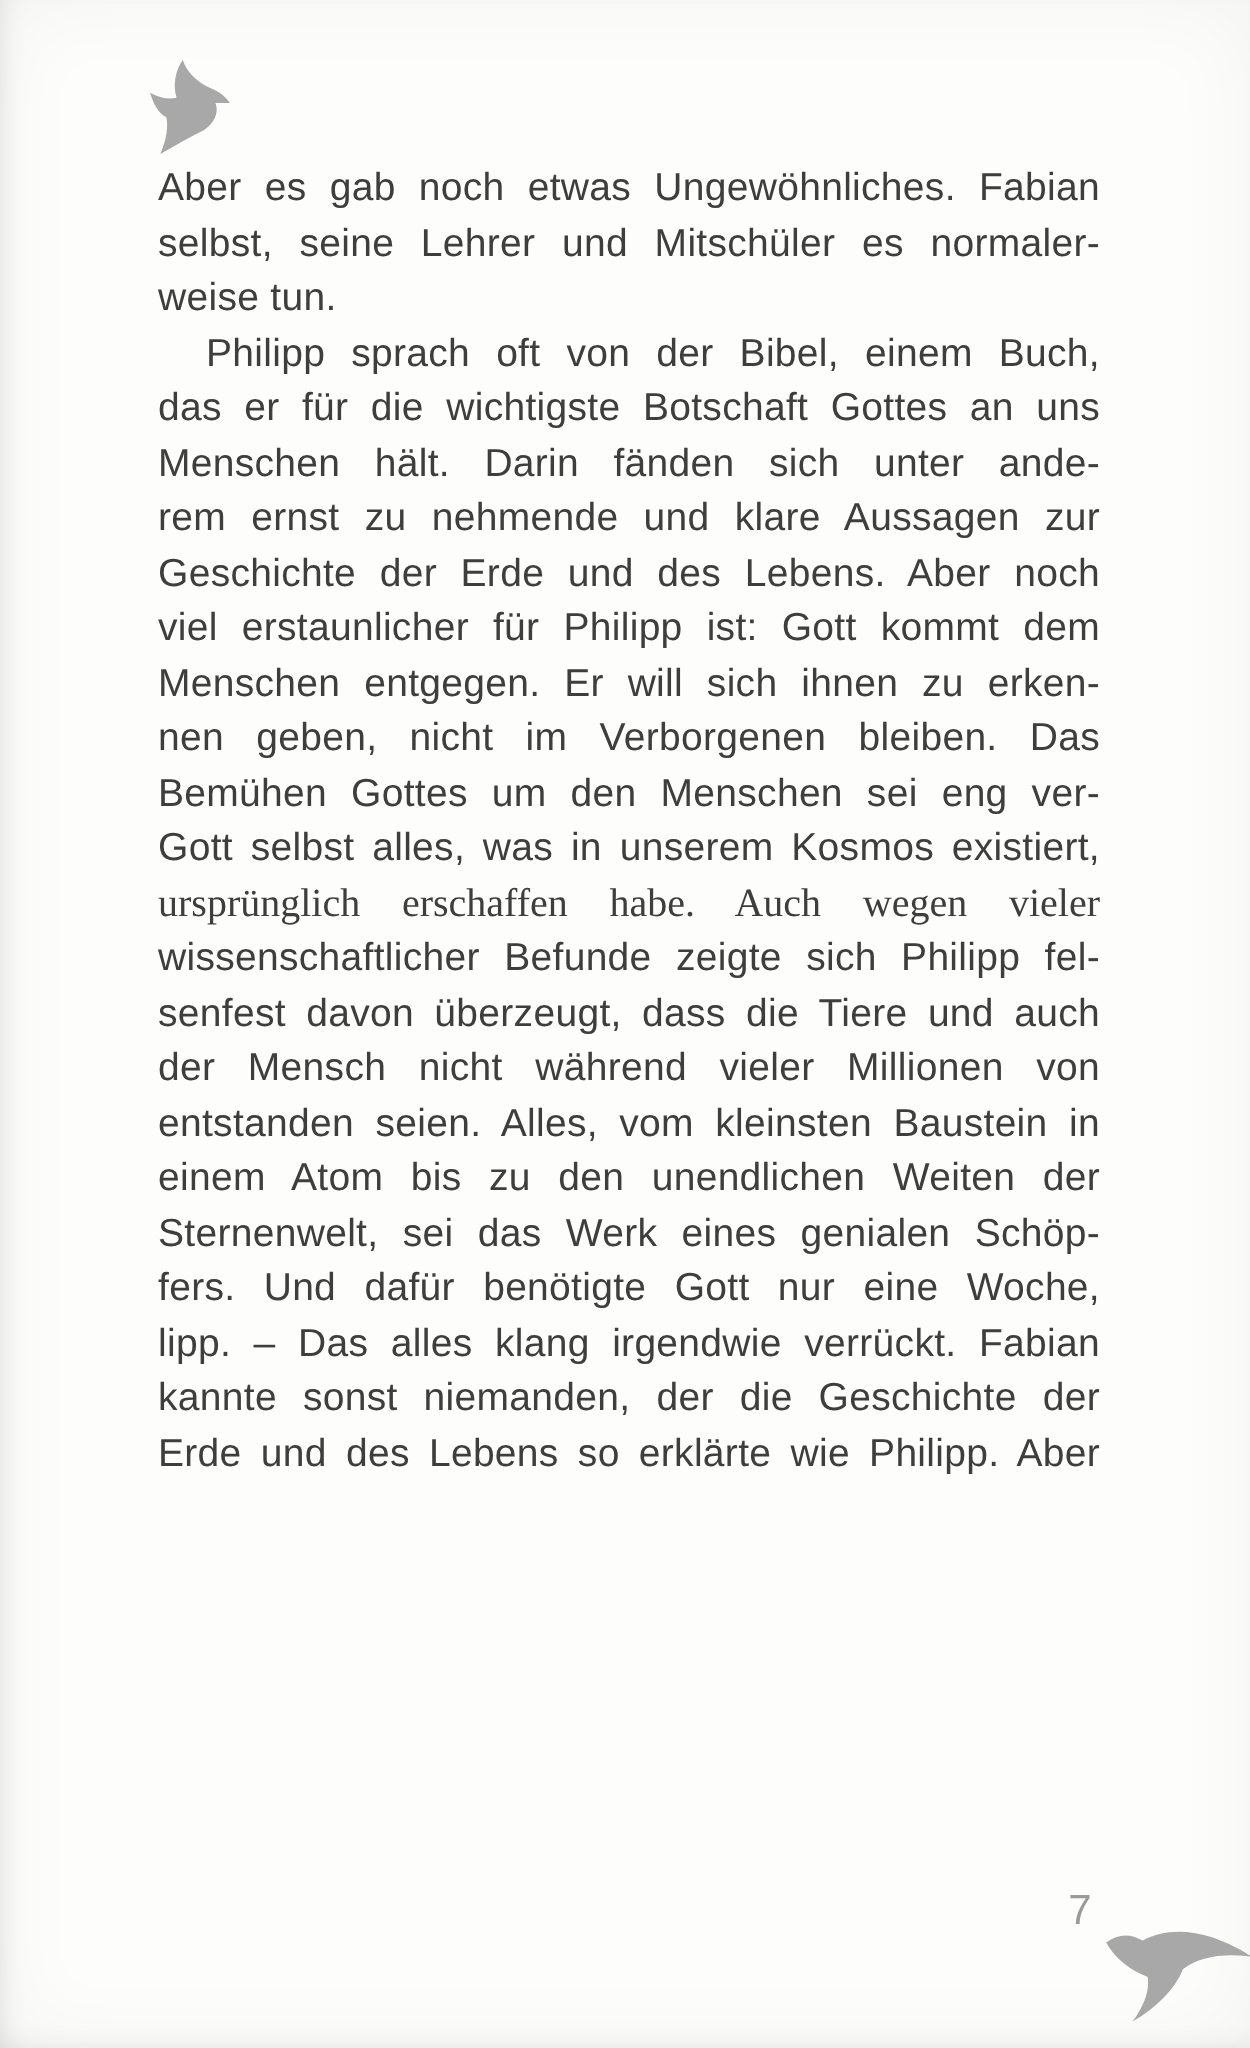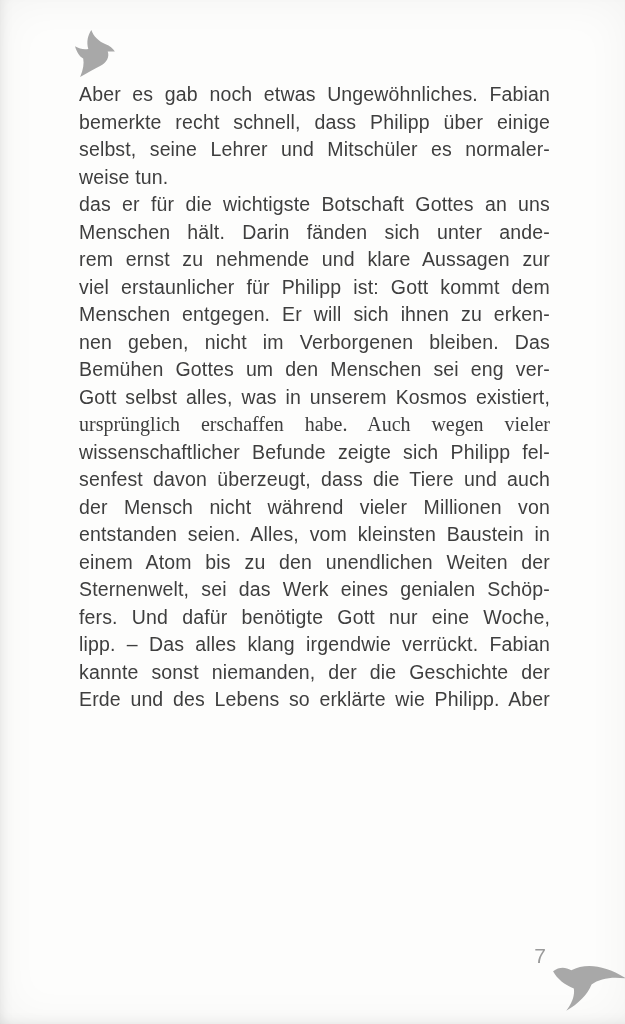--- a/index.html
+++ b/index.html
@@ -60,26 +60,27 @@
         C19 38 12 42 5 46
         C8 39 9 33 8 28
         C4 26 1.5 21 0 16
         C4.5 18.5 9 19.5 13 18.5
         C11 12 12.5 5 16 0 Z"></path>
     </svg>
   </div>
 
   <main class="text-block" id="text-block">
       <div class="line">Aber es gab noch etwas Ungewöhnliches. Fabian</div>
-      <div class="line">bemerkte recht schnell, dass Philipp über einige</div>
       <div class="line">selbst, seine Lehrer und Mitschüler es normaler-</div>
       <div class="line para-end">weise tun.</div>
+      <div class="line indent">Philipp sprach oft von der Bibel, einem Buch,</div>
       <div class="line">das er für die wichtigste Botschaft Gottes an uns</div>
       <div class="line">Menschen hält. Darin fänden sich unter ande-</div>
       <div class="line">rem ernst zu nehmende und klare Aussagen zur</div>
+      <div class="line">Geschichte der Erde und des Lebens. Aber noch</div>
       <div class="line">viel erstaunlicher für Philipp ist: Gott kommt dem</div>
       <div class="line">Menschen entgegen. Er will sich ihnen zu erken-</div>
       <div class="line">nen geben, nicht im Verborgenen bleiben. Das</div>
       <div class="line">Bemühen Gottes um den Menschen sei eng ver-</div>
       <div class="line">Gott selbst alles, was in unserem Kosmos existiert,</div>
       <div class="line serif">ursprünglich erschaffen habe. Auch wegen vieler</div>
       <div class="line">wissenschaftlicher Befunde zeigte sich Philipp fel-</div>
       <div class="line">senfest davon überzeugt, dass die Tiere und auch</div>
       <div class="line">der Mensch nicht während vieler Millionen von</div>
       <div class="line">entstanden seien. Alles, vom kleinsten Baustein in</div>

